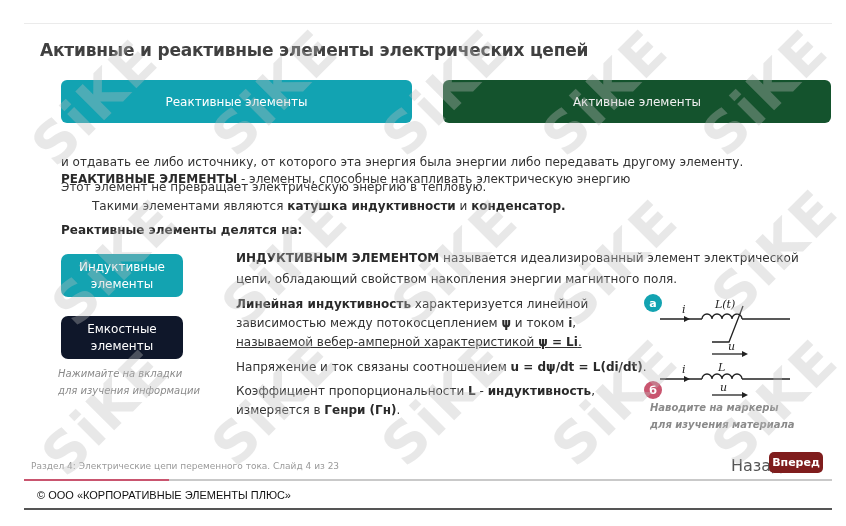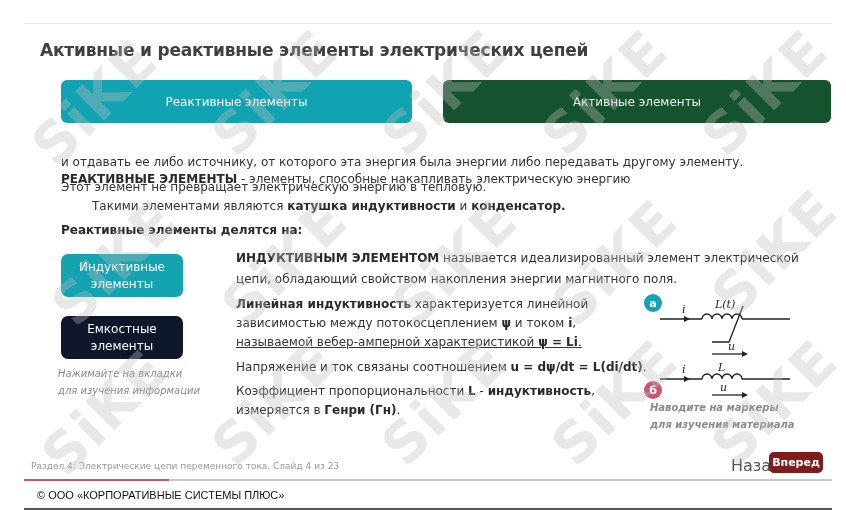--- a/index.html
+++ b/index.html
@@ -137,21 +137,21 @@
 <div class="footer-left">Раздел 4: Электрические цепи переменного тока. Слайд 4 из 23</div>
 <div class="nav-back">Назад</div>
 <div class="nav-next">
     <span>Вперед</span>
   </div>
 
 <div class="progress">
   <div class="progress-fill" id="pfill" style="width: 18%; background: rgb(201, 85, 111);"></div>
 </div>
 
-<div class="copyright">© ООО «КОРПОРАТИВНЫЕ СИСТЕМЫ ПЛЮС»</div>
+<div class="copyright">© ООО «КОРПОРАТИВНЫЕ ЭЛЕМЕНТЫ ПЛЮС»</div>
 <div class="bottom-rule"></div>
 
 <div class="wm" style="left:20px; top:70px;">SiKE</div>
 <div class="wm" style="left:200px; top:60px;">SiKE</div>
 <div class="wm" style="left:370px; top:60px;">SiKE</div>
 <div class="wm" style="left:530px; top:60px;">SiKE</div>
 <div class="wm" style="left:690px; top:60px;">SiKE</div>
 <div class="wm" style="left:40px; top:230px;">SiKE</div>
 <div class="wm" style="left:210px; top:230px;">SiKE</div>
 <div class="wm" style="left:380px; top:230px;">SiKE</div>

